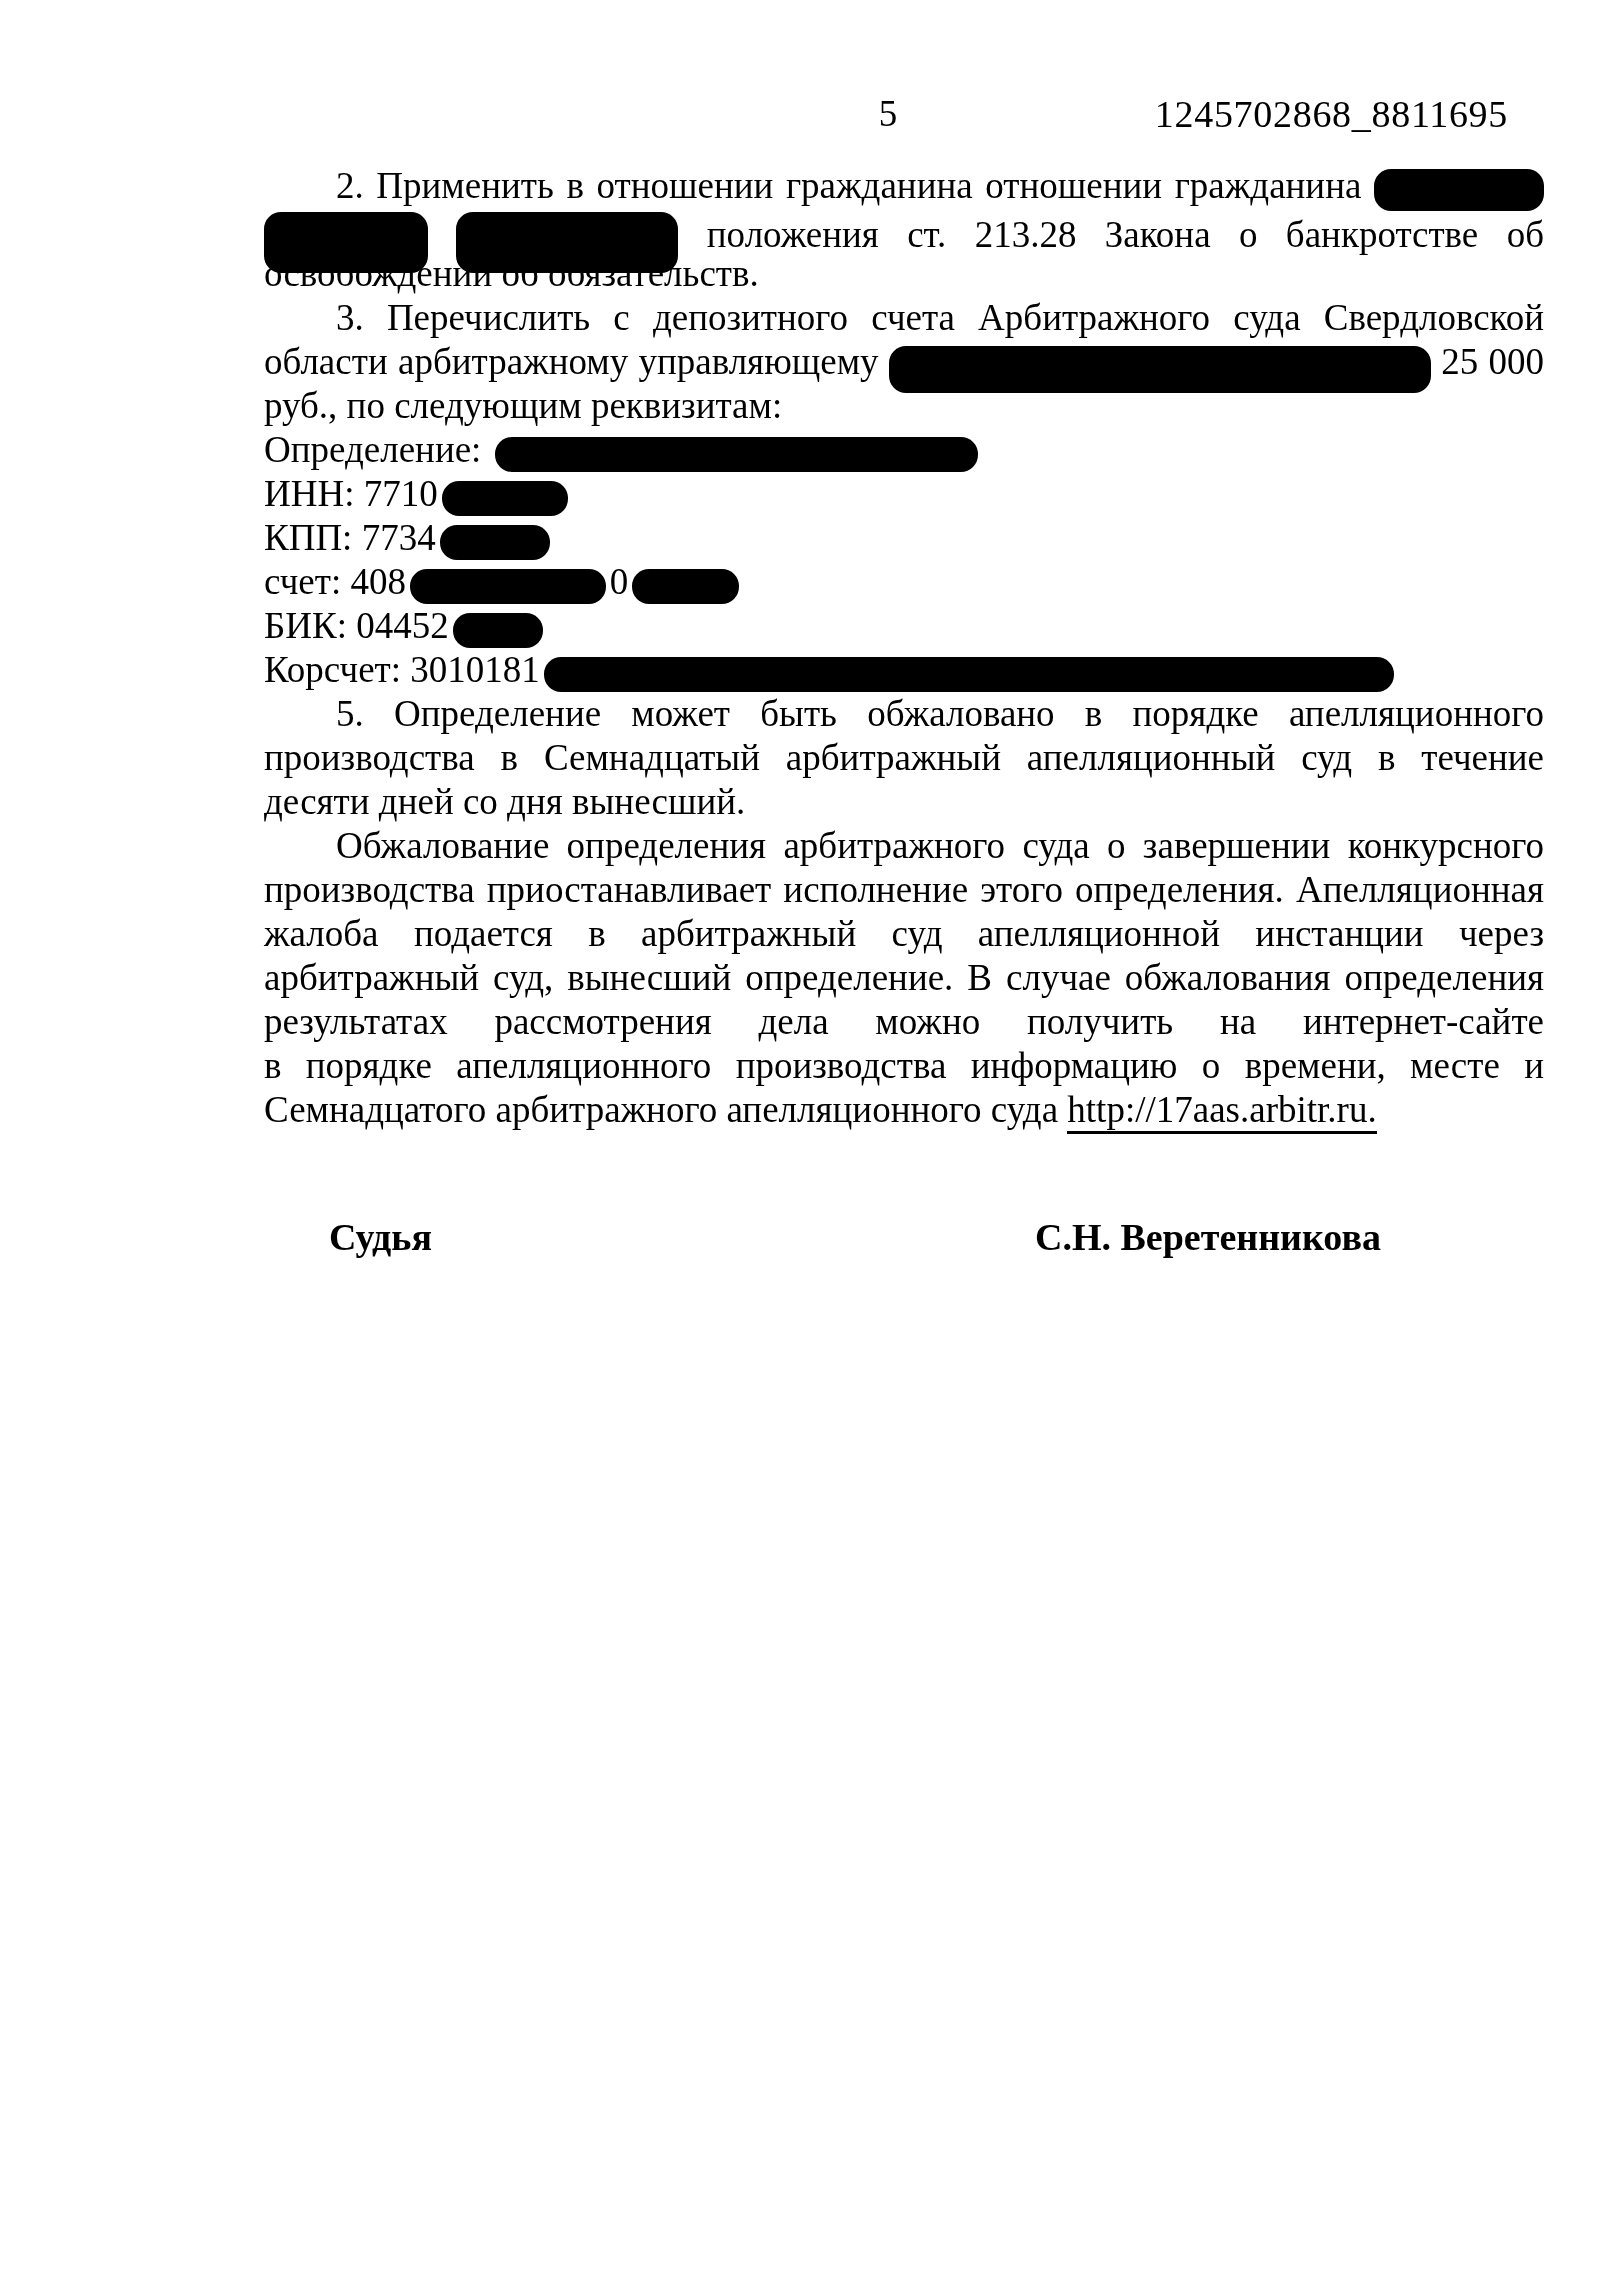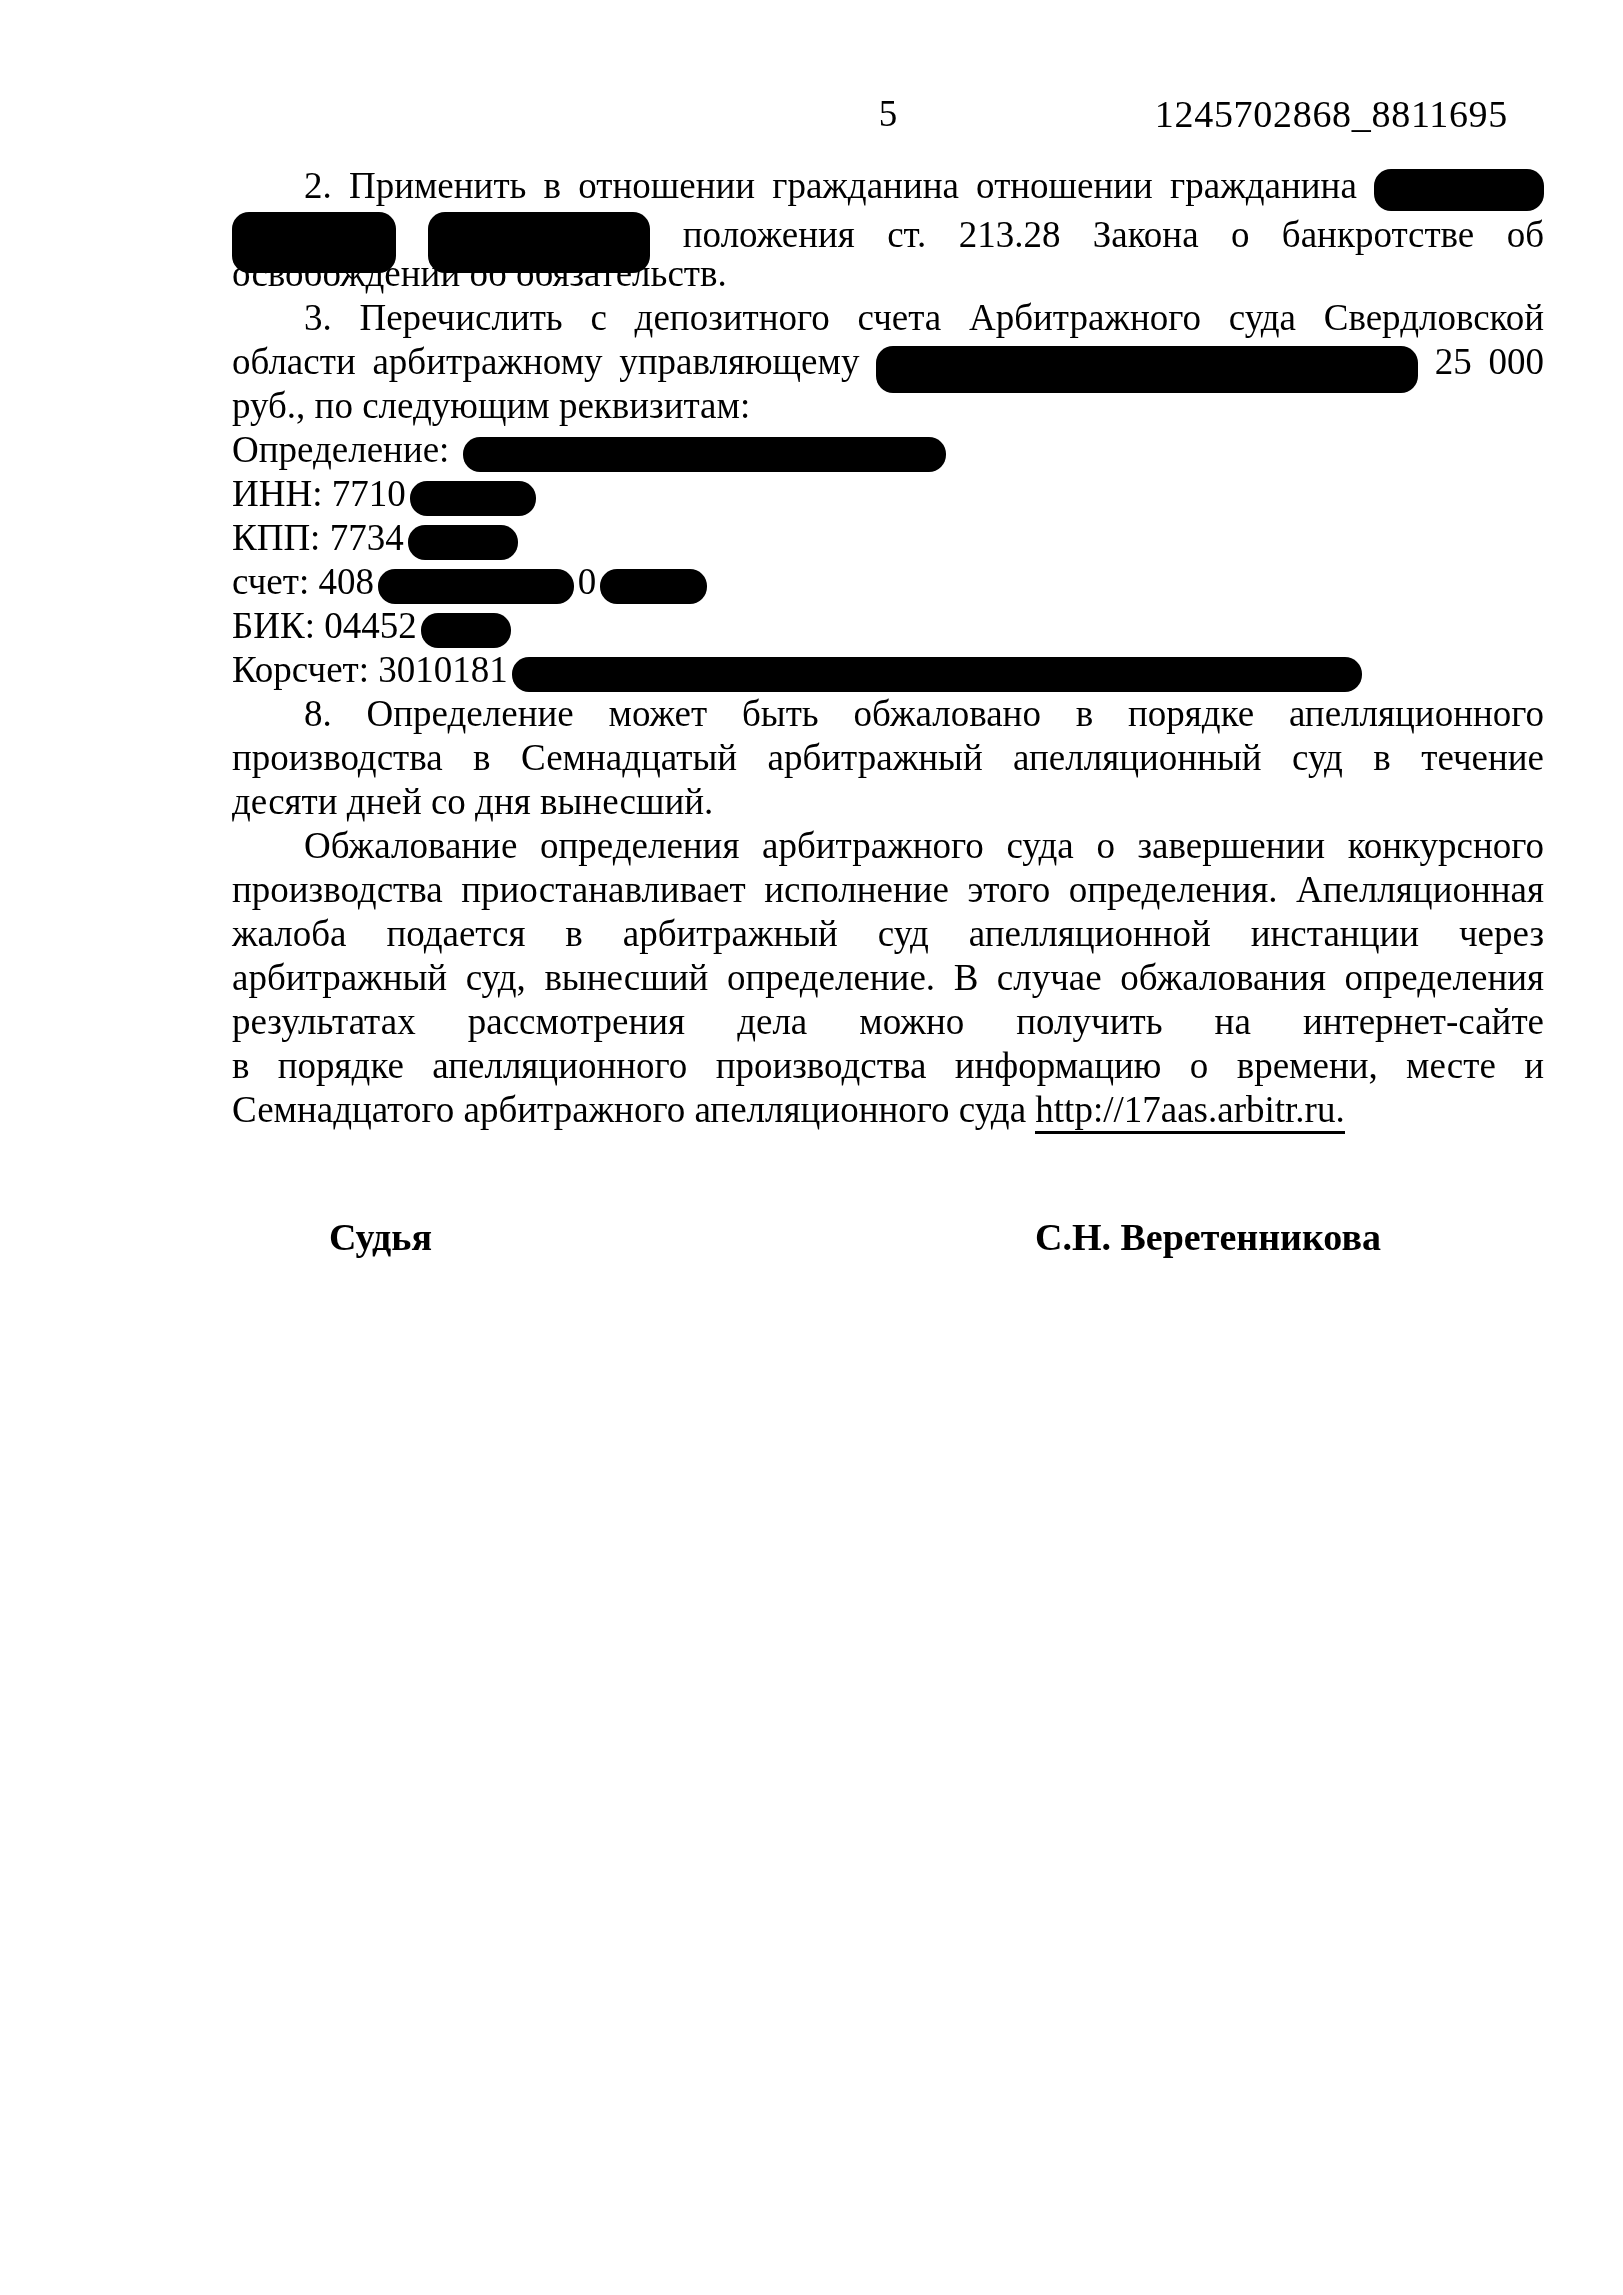--- a/index.html
+++ b/index.html
@@ -41,20 +41,21 @@
     position: absolute;
     top: 164px;
     left: 232px;
     width: 1312px;
     font-size: 37px;
   }
   .ln {
     height: 44px;
     line-height: 44px;
     white-space: normal;
+    margin-left: 32px;
   }
   .ind { text-indent: 72px; }
   .jst { text-align: justify; }
   .jst::after {
     content: "";
     display: inline-block;
     width: 100%;
     height: 0;
     vertical-align: top;
   }
@@ -144,21 +145,21 @@
       <span>счет: 408</span><span class="rx gap-l gap-r" style="width:196px"></span><span>0</span><span class="rx gap-l" style="width:107px"></span>
     </div>
     <div class="ln">
       <span>БИК: 04452</span><span class="rx gap-l" style="width:90px"></span>
     </div>
     <div class="ln">
       <span>Корсчет: 3010181</span><span class="rx gap-l" style="width:850px"></span>
     </div>
 
     <div class="ln jst ind">
-      <span>8. Определение может быть обжаловано в порядке апелляционного</span>
+      <span>5. Определение может быть обжаловано в порядке апелляционного</span>
     </div>
     <div class="ln jst">
       <span>производства в Семнадцатый арбитражный апелляционный суд в течение</span>
     </div>
     <div class="ln">
       <span>десяти дней со дня вынесший.</span>
     </div>
 
     <div class="ln jst ind">
       <span>Обжалование определения арбитражного суда о завершении конкурсного</span>

